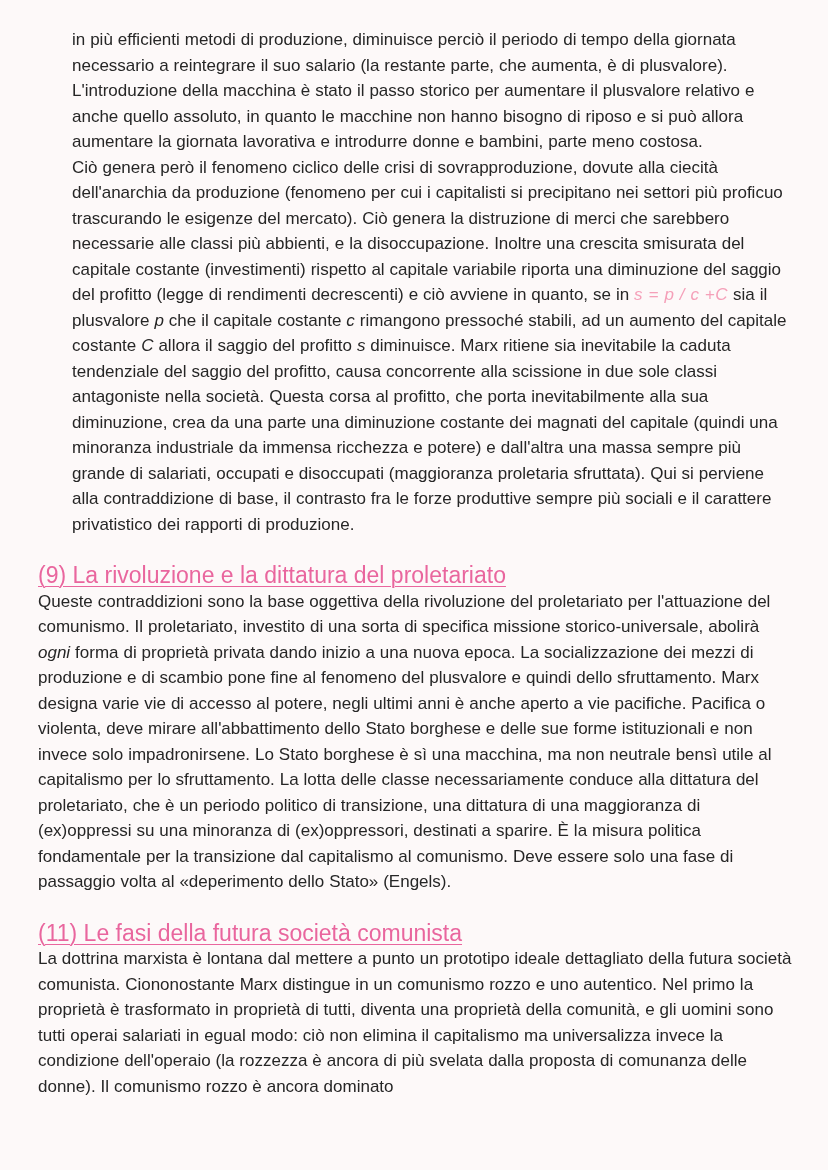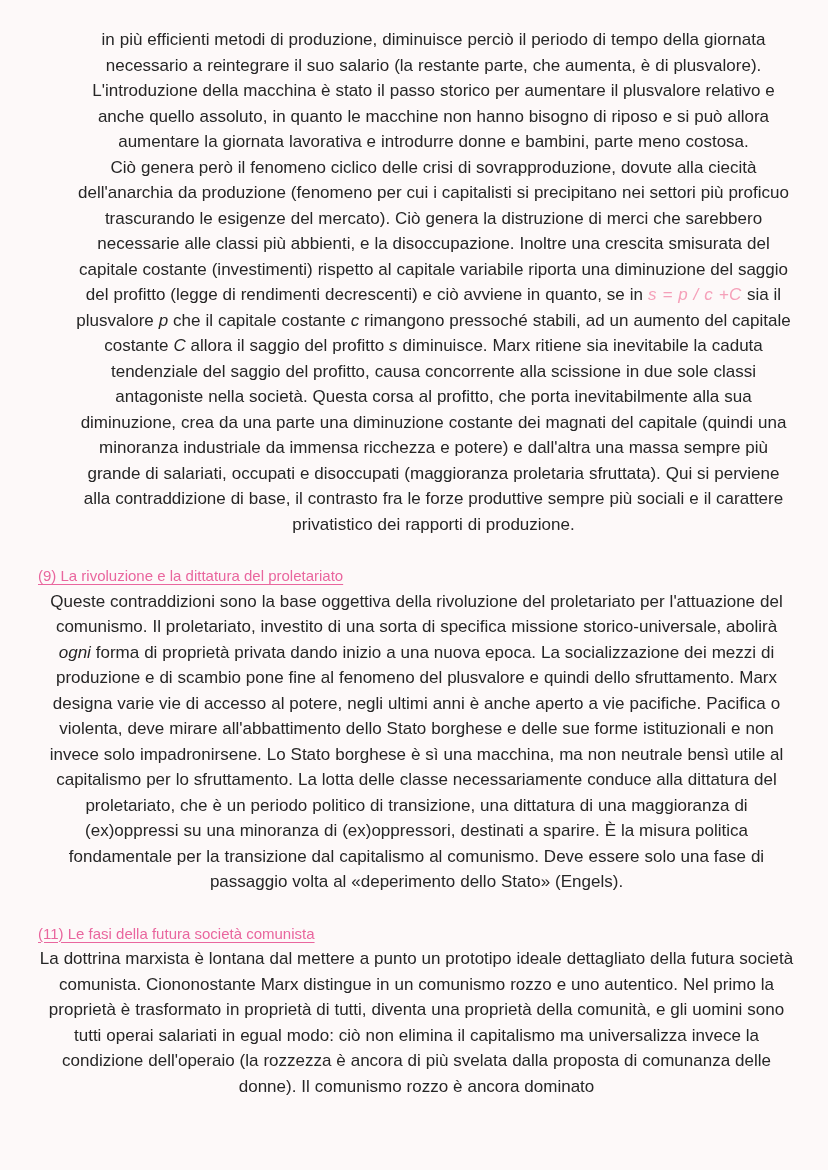--- a/index.html
+++ b/index.html
@@ -22,26 +22,26 @@
     -webkit-font-smoothing:antialiased;
   }
   .page{
     padding:27px 33px 0 38px;
   }
   .block.indented{
     margin-left:34px;
   }
   .para{
     margin:0;
-    text-align:center;
+    text-align:left;
     word-spacing:0.2px;
   }
   .heading{
     margin:26px 0 0 0;
-    font-size:15px;
+    font-size:23px;
     font-weight:400;
     color:var(--accent);
     text-decoration:underline;
     text-underline-offset:3px;
     text-decoration-thickness:1px;
   }
   .italic{font-style:italic;}
   .formula{
     color:var(--formula);
     font-style:italic;

